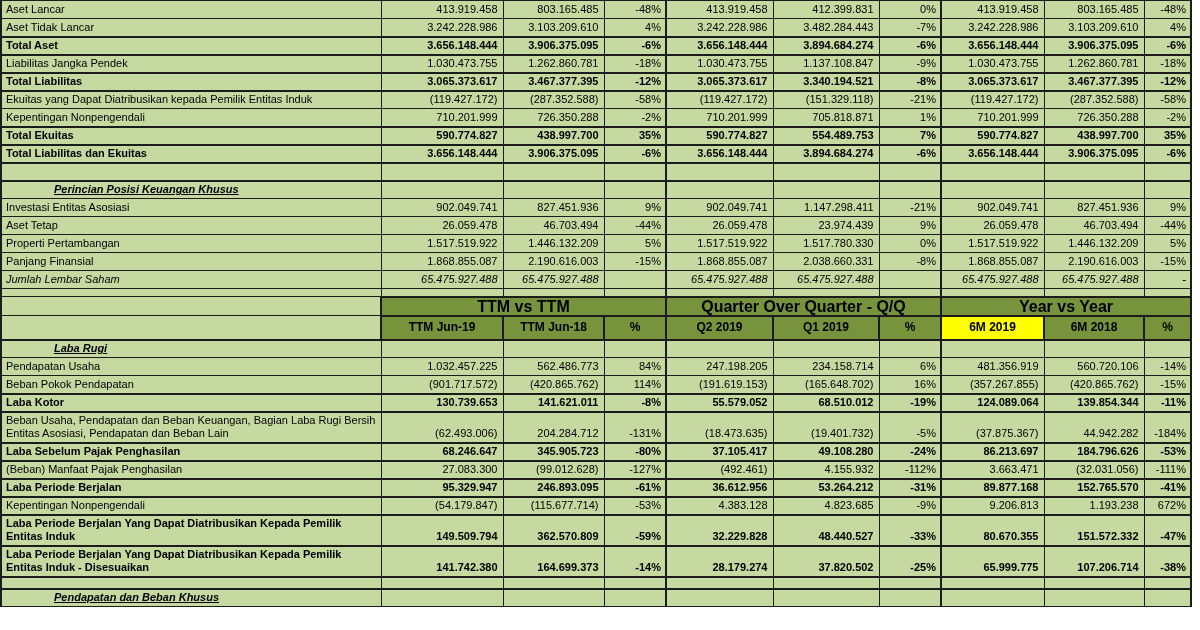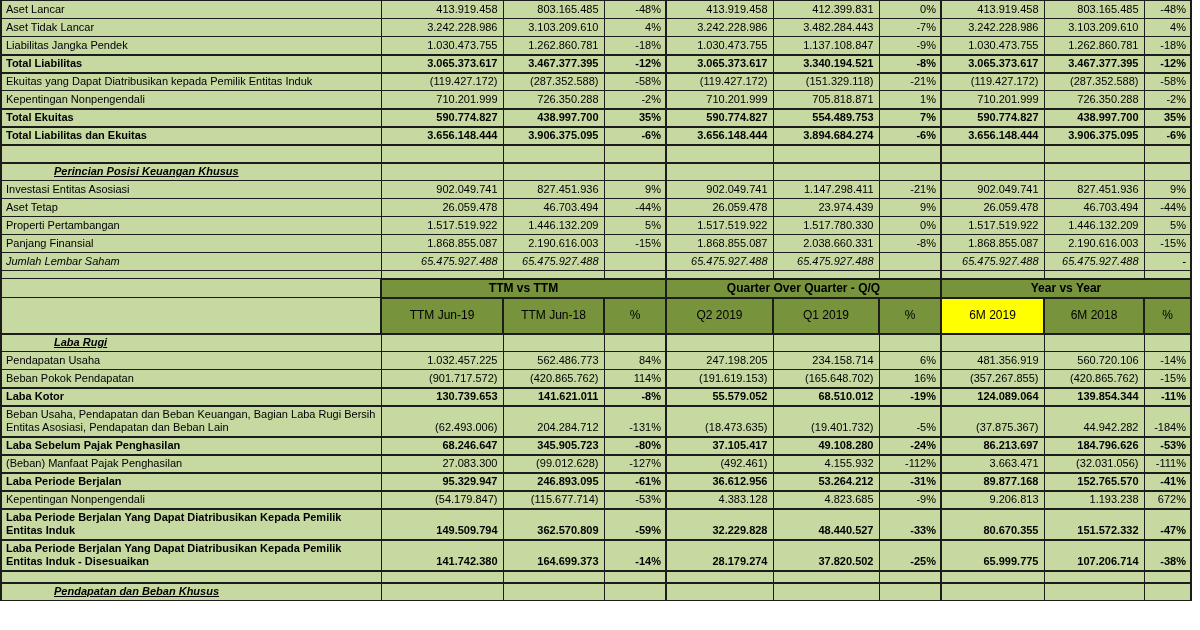--- a/index.html
+++ b/index.html
@@ -27,23 +27,23 @@
   
   tr.h18 td{height:18px;}
   tr.tall td{height:28px;}
   tr.spacer8 td{height:8px;}
   tr.spacer12 td{height:12px;}
   tr.total td{font-weight:bold;border-top:2px solid var(--grid);border-bottom:2px solid var(--grid);}
   tr.section td{border-top:2px solid var(--grid);}
   tr.section .lbl{font-weight:bold;font-style:italic;text-decoration:underline;margin-left:48px;}
   tr.italic .lbl, tr.italic td{font-style:italic;margin-top:8px;}
   
-  tr.groups-row td{height:19px;background:var(--header-bg);font-weight:bold;font-size:12px;
+  tr.groups-row td{height:19px;background:var(--header-bg);font-weight:bold;font-size:16px;
      text-align:center;vertical-align:middle;border:2px solid var(--grid);padding:0 2px;}
-  tr.cols-row td{height:36px;background:var(--header-bg);font-weight:normal;font-size:12px;
+  tr.cols-row td{height:24px;background:var(--header-bg);font-weight:bold;font-size:12px;
      text-align:center;vertical-align:middle;border:2px solid var(--grid);padding:0 12px;}
   tr.groups-row td.corner, tr.cols-row td.corner{background:var(--body-bg);border:1px solid var(--grid);border-left:2px solid var(--grid);}
   tr.cols-row td.hl{background:var(--highlight-bg);}
 </style>
 </head>
 <body>
 
 <div class="viewport">
   <table class="fin">
     <colgroup>
@@ -75,20 +75,32 @@
           <td class="label ledge"><span class="lbl">Aset Tidak Lancar</span></td>
           <td class="num">3.242.228.986</td>
           <td class="num">3.103.209.610</td>
           <td class="pct gsep">4%</td>
           <td class="num">3.242.228.986</td>
           <td class="num">3.482.284.443</td>
           <td class="pct gsep">-7%</td>
           <td class="num">3.242.228.986</td>
           <td class="num">3.103.209.610</td>
           <td class="pct redge">4%</td>
+        </tr>
+        <tr class="h18 total">
+          <td class="label ledge"><span class="lbl">Total Aset</span></td>
+          <td class="num">3.656.148.444</td>
+          <td class="num">3.906.375.095</td>
+          <td class="pct gsep">-6%</td>
+          <td class="num">3.656.148.444</td>
+          <td class="num">3.894.684.274</td>
+          <td class="pct gsep">-6%</td>
+          <td class="num">3.656.148.444</td>
+          <td class="num">3.906.375.095</td>
+          <td class="pct redge">-6%</td>
         </tr>
         <tr class="h18">
           <td class="label ledge"><span class="lbl">Liabilitas Jangka Pendek</span></td>
           <td class="num">1.030.473.755</td>
           <td class="num">1.262.860.781</td>
           <td class="pct gsep">-18%</td>
           <td class="num">1.030.473.755</td>
           <td class="num">1.137.108.847</td>
           <td class="pct gsep">-9%</td>
           <td class="num">1.030.473.755</td>

